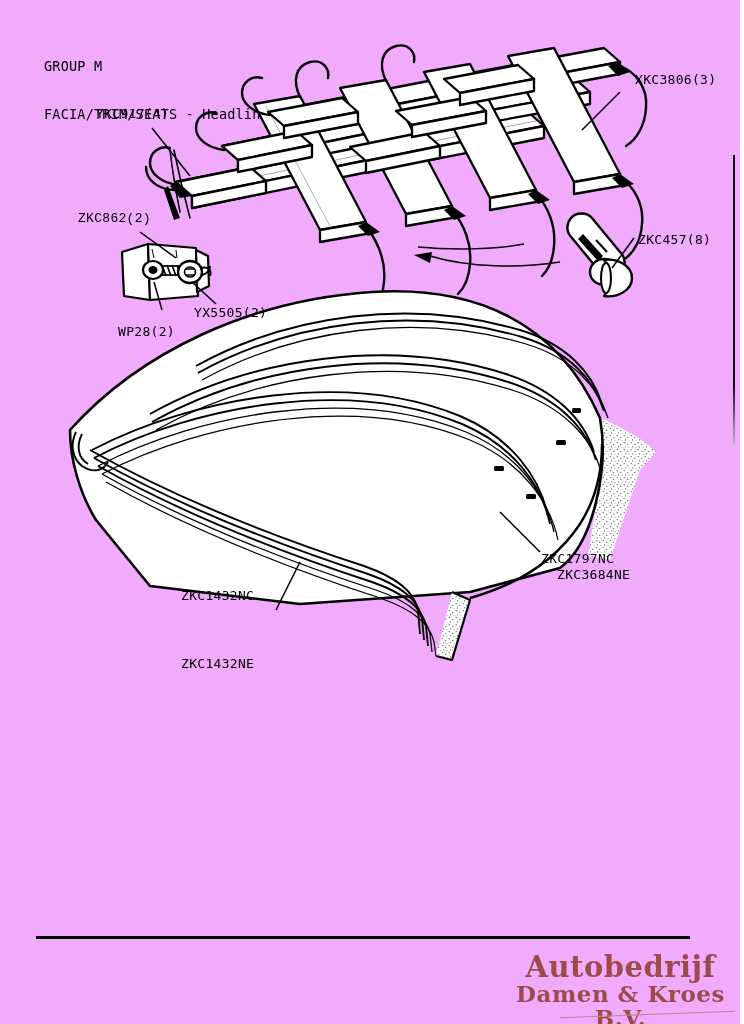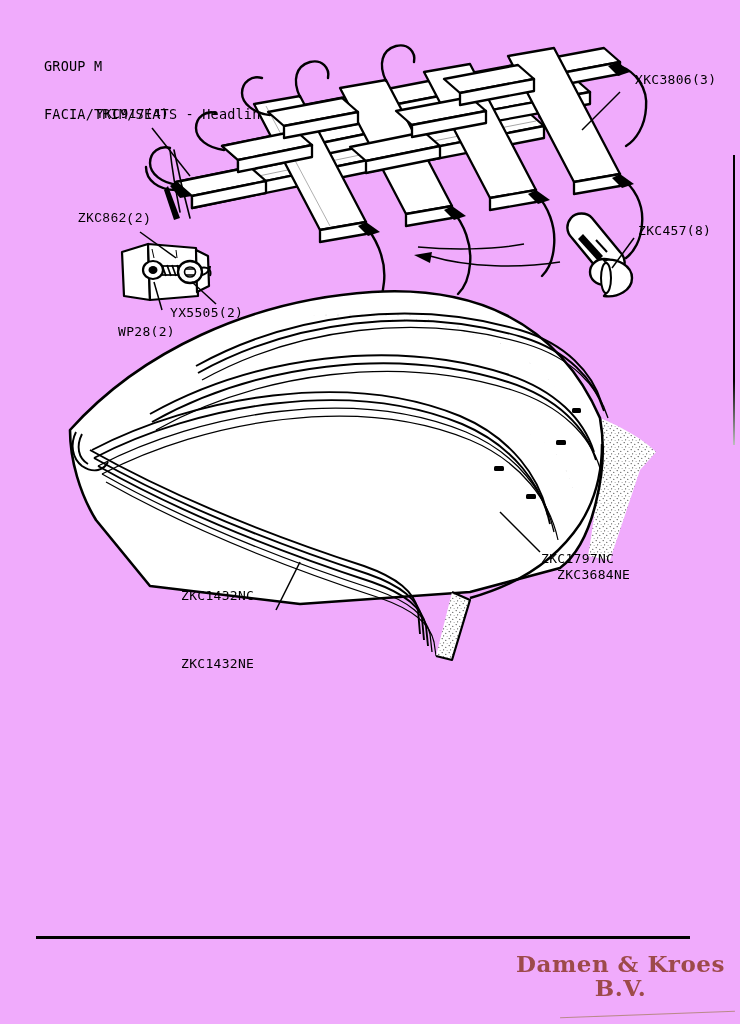--- a/index.html
+++ b/index.html
@@ -384,28 +384,29 @@
         <line x1="162" y1="310" x2="154" y2="282"></line>
         <line x1="540" y1="552" x2="500" y2="512"></line>
         <line x1="276" y1="610" x2="300" y2="562"></line>
       </g>
     </svg>
   </div>
 
   <div class="callout" style="left:96px;  top:106px;text-align:right;">YKC917(4)</div>
   <div class="callout" style="left:624px; top:72px;margin-left:11px;">XKC3806(3)</div>
   <div class="callout" style="left:78px;  top:211px;font-family:Liberation Mono, monospace;">ZKC862(2)</div>
-  <div class="callout" style="left:638px; top:223px;">ZKC457(8)</div>
-  <div class="callout" style="left:170px; top:305px;">YX5505(2)</div>
+  <div class="callout" style="left:638px; top:232px;">ZKC457(8)</div>
+  <div class="callout" style="left:194px; top:305px;">YX5505(2)</div>
   <div class="callout" style="left:118px; top:324px;">WP28(2)</div>
   <div class="callout" style="left:541px; top:551px;text-align:right;">ZKC1797NC</div>
   <div class="callout" style="left:557px; top:567px;">ZKC3684NE</div>
   <div class="callout" style="left:181px; top:588px;">ZKC1432NC</div>
   <div class="callout" style="left:181px; top:656px;">ZKC1432NE</div>
 
   <div id="footer-rule"></div>
 
   <div id="logo">
+    <span class="l1">Autobedrijf</span>
     <span class="l2">Damen &amp; Kroes B.V.</span>
   </div>
   <div id="logo-underline"></div>
 
 </div>
 
 </body></html>

